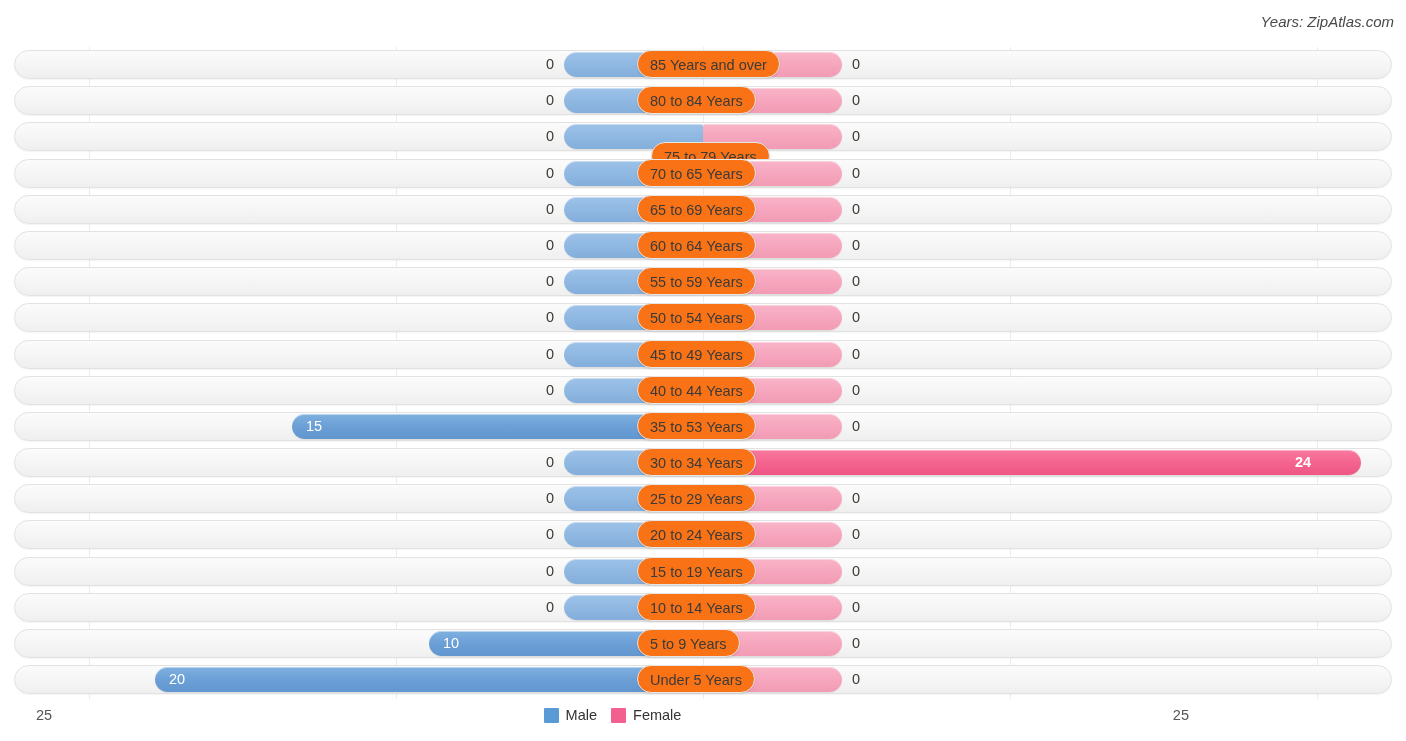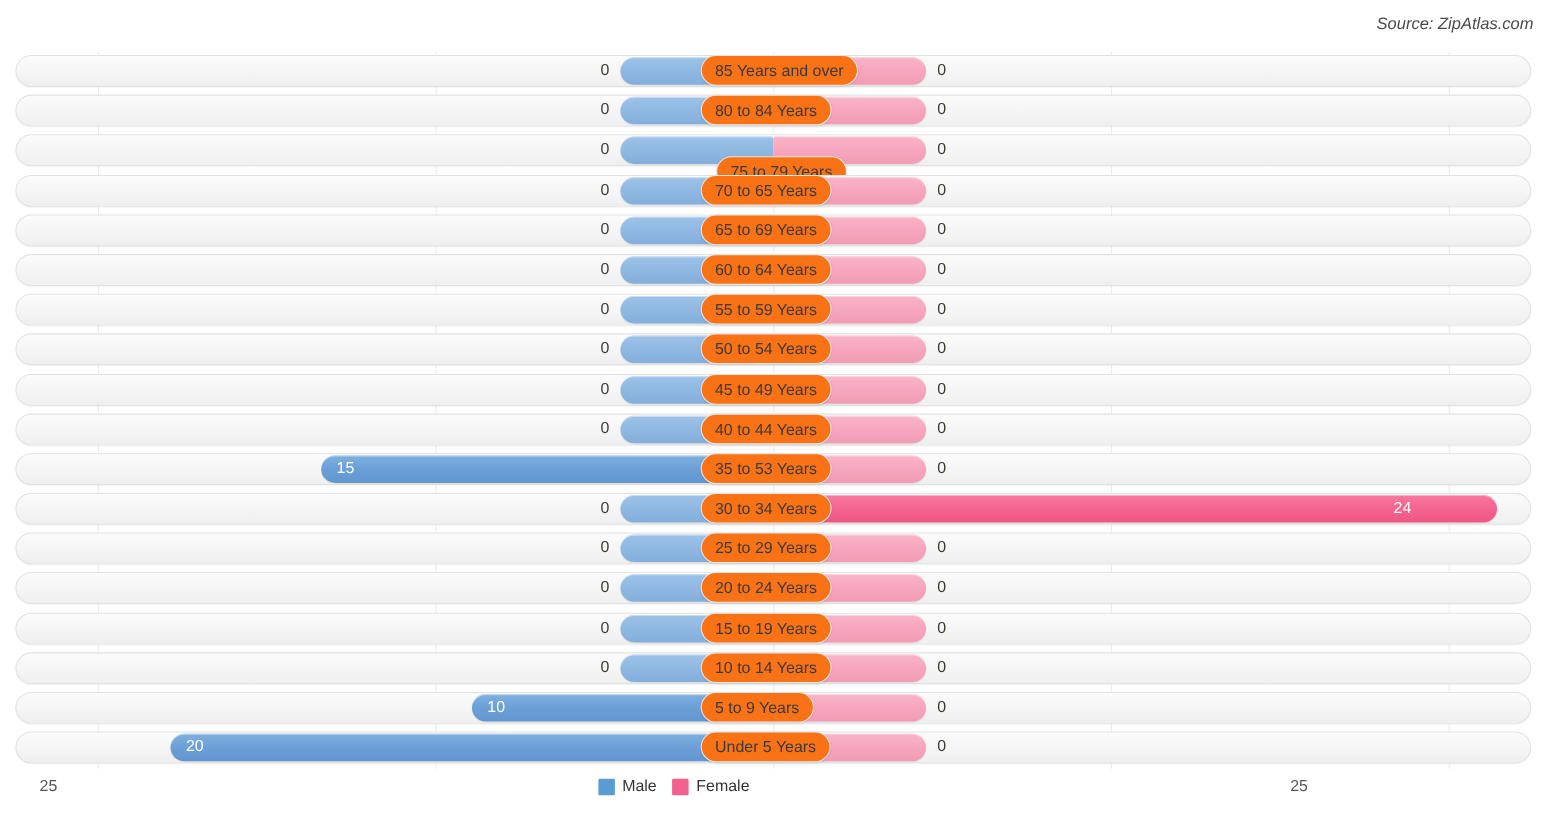--- a/index.html
+++ b/index.html
@@ -179,21 +179,21 @@
     border-radius: 1px;
     display: inline-block;
   }
   .swatch-male   { background: #5b9bd5; }
   .swatch-female { background: #f2608f; }
 </style>
 </head>
 <body>
 
 <div class="header">
-  <div class="chart-source">Source: ZipAtlas.com</div>
+  <div class="chart-source">Years: ZipAtlas.com</div>
 </div>
 
 <div class="plot">
   <div class="gridline" style="left:89px;"></div>
   <div class="gridline" style="left:396px;"></div>
   <div class="gridline" style="left:703px;"></div>
   <div class="gridline" style="left:1010px;"></div>
   <div class="gridline" style="left:1317px;"></div>
   <div class="rows" id="rows">
       <div class="row">
@@ -282,21 +282,21 @@
         <div class="bar bar-female" style="left: 703px; width: 139px;"></div>
         <div class="val val-in" style="left: 306px;">15</div>
         <div class="val val-out val-female-out" style="left: 852px; width: 60px;">0</div>
         <div class="center-pill" style="left: 637px;">35 to 53 Years</div>
       </div>
       <div class="row">
         <div class="track"></div>
         <div class="bar bar-male" style="left: 564px; width: 139px;"></div>
         <div class="bar bar-female filled" style="left: 703px; width: 657.6px;"></div>
         <div class="val val-out val-male-out" style="left: 494px; width: 60px;">0</div>
-        <div class="val val-in" style="left: 1223px; width: 60px; text-align: right;">24</div>
+        <div class="val val-in" style="left: 1295px; width: 60px; text-align: left; font-weight: bold;">24</div>
         <div class="center-pill" style="left: 637px;">30 to 34 Years</div>
       </div>
       <div class="row">
         <div class="track"></div>
         <div class="bar bar-male" style="left: 564px; width: 139px;"></div>
         <div class="bar bar-female" style="left: 703px; width: 139px;"></div>
         <div class="val val-out val-male-out" style="left: 494px; width: 60px;">0</div>
         <div class="val val-out val-female-out" style="left: 852px; width: 60px;">0</div>
         <div class="center-pill" style="left: 637px;">25 to 29 Years</div>
       </div>

